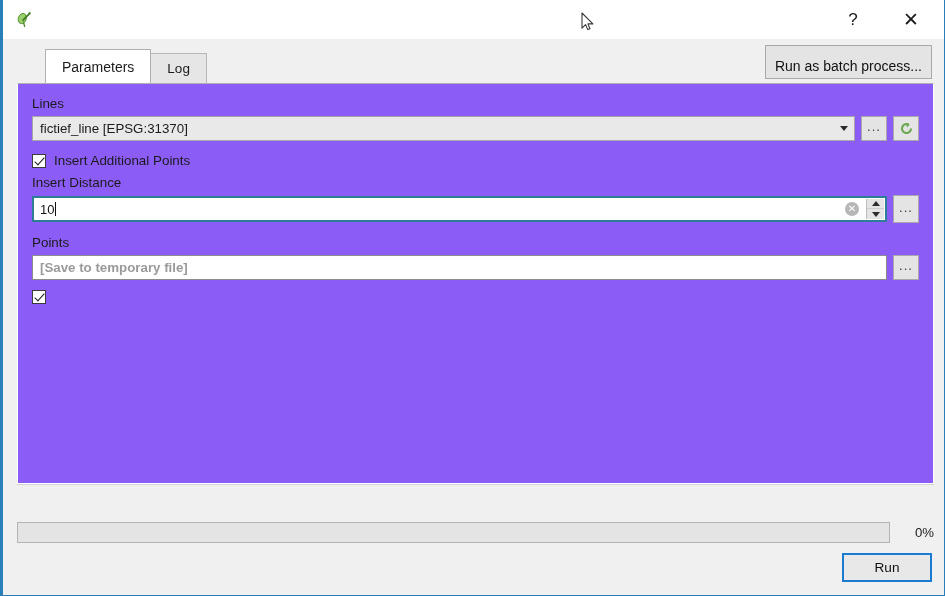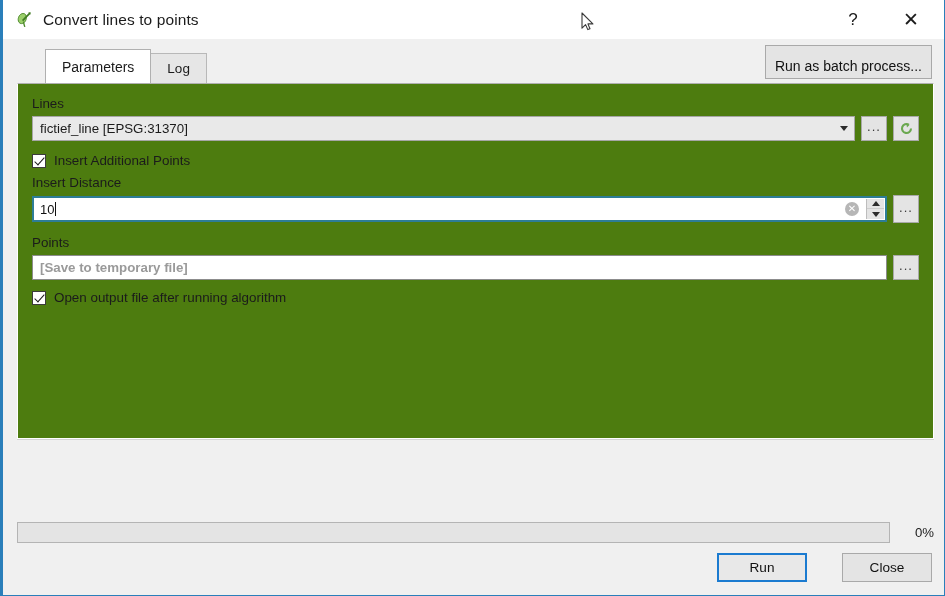--- a/index.html
+++ b/index.html
@@ -101,22 +101,22 @@
     background: #e4e4e4;
     border: 1px solid #a9a9a9;
     font-family: "Liberation Sans", sans-serif;
     white-space: nowrap;
   }
 
   
   .panel {
     position: absolute;
     left: 14px; top: 83px;
-    width: 917px; height: 356px;
-    background: #4d7c0f;
+    width: 917px; height: 401px;
+    background: #8b5cf6;
     border: 1px solid #ffffff;
     border-top: 1px solid #b0b0b0;
     box-shadow: 0 1px 0 #d4d4d4;
   }
   .panel-inner {
     position: absolute;
     left: 0; top: 0; right: 0; bottom: 0;
     padding: 12px 14px 0 14px;
   }
 
@@ -345,21 +345,20 @@
 
   <div class="titlebar">
     <div class="title-icon">
       <svg width="20" height="20" viewBox="0 0 20 20" aria-hidden="true">
         <path d="M4.2 9.6c0-3.2 2.2-6.1 4.9-6.1 2.1 0 3.3 1.7 3.3 3.9 0 3.2-2.2 6.2-4.9 6.2-2.1 0-3.3-1.8-3.3-4z" fill="#9bcf6a" stroke="#4d8a2a" stroke-width="1"></path>
         <path d="M8.6 10.6l7.3-7.4" stroke="#3f7a22" stroke-width="1.7" fill="none"></path>
         <path d="M14.2 2.6l2.5-.4-.4 2.6z" fill="#3f7a22"></path>
         <path d="M9.4 11.6c.5 2.2.9 3.8 1.4 5.3" stroke="#4d8a2a" stroke-width="1.4" fill="none"></path>
       </svg>
     </div>
-    <div class="title-text">Convert lines to points</div>
     <div class="title-spacer"></div>
     <div class="tb-btn help">?</div>
     <div class="tb-btn close">✕</div>
   </div>
 
   <div class="tabrow">
     <div class="tabs">
       <div class="tab active">Parameters</div>
       <div class="tab">Log</div>
     </div>
@@ -411,34 +410,32 @@
       <label class="field-label">Points</label>
       <div class="row">
         <div class="textinput">
           <span class="placeholder">[Save to temporary file]</span>
         </div>
         <div class="sq-btn">...</div>
       </div>
 
       <div class="cbrow">
         <span class="cbox checked"></span>
-        <span class="cb-label">Open output file after running algorithm</span>
       </div>
 
     </div>
   </div>
 
   <div class="progress-row">
     <div class="progress-track"></div>
     <div class="progress-pct">0%</div>
   </div>
 
   <div class="footer">
     <div class="btn default">Run</div>
-    <div class="btn">Close</div>
   </div>
 
   <div class="cursor">
     <svg width="13" height="20" viewBox="0 0 13 20" aria-hidden="true">
       <path d="M1 1l0 15.2 3.6-3.6 2.2 5 2.2-.9-2.1-4.8 5 0z" fill="#ffffff" stroke="#3a3a3a" stroke-width="1.1" stroke-linejoin="round"></path>
     </svg>
   </div>
 
 </div>
 

